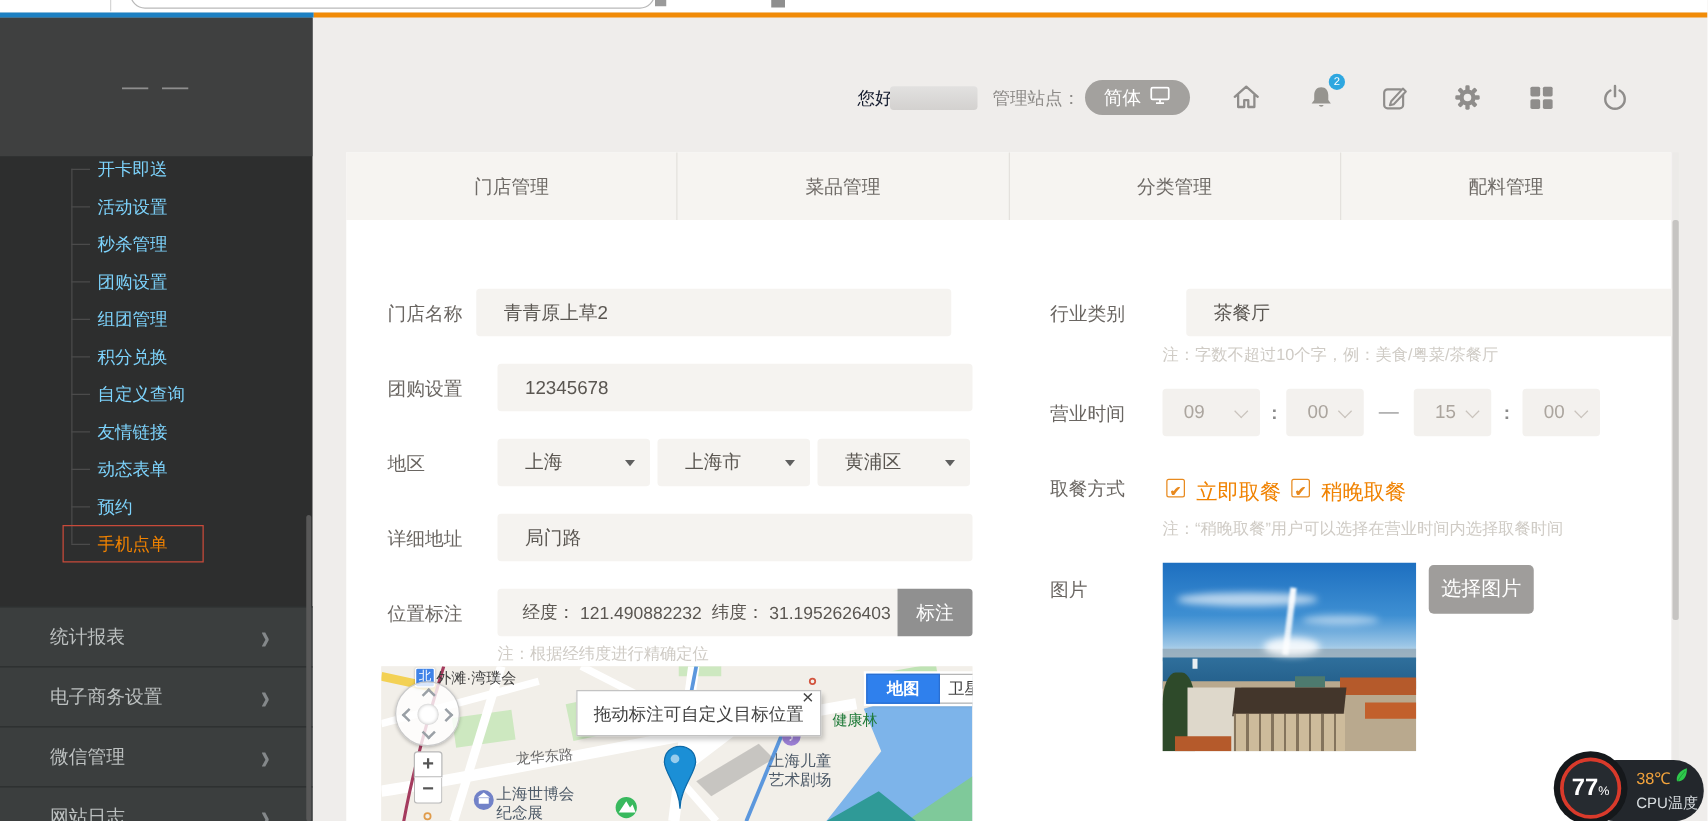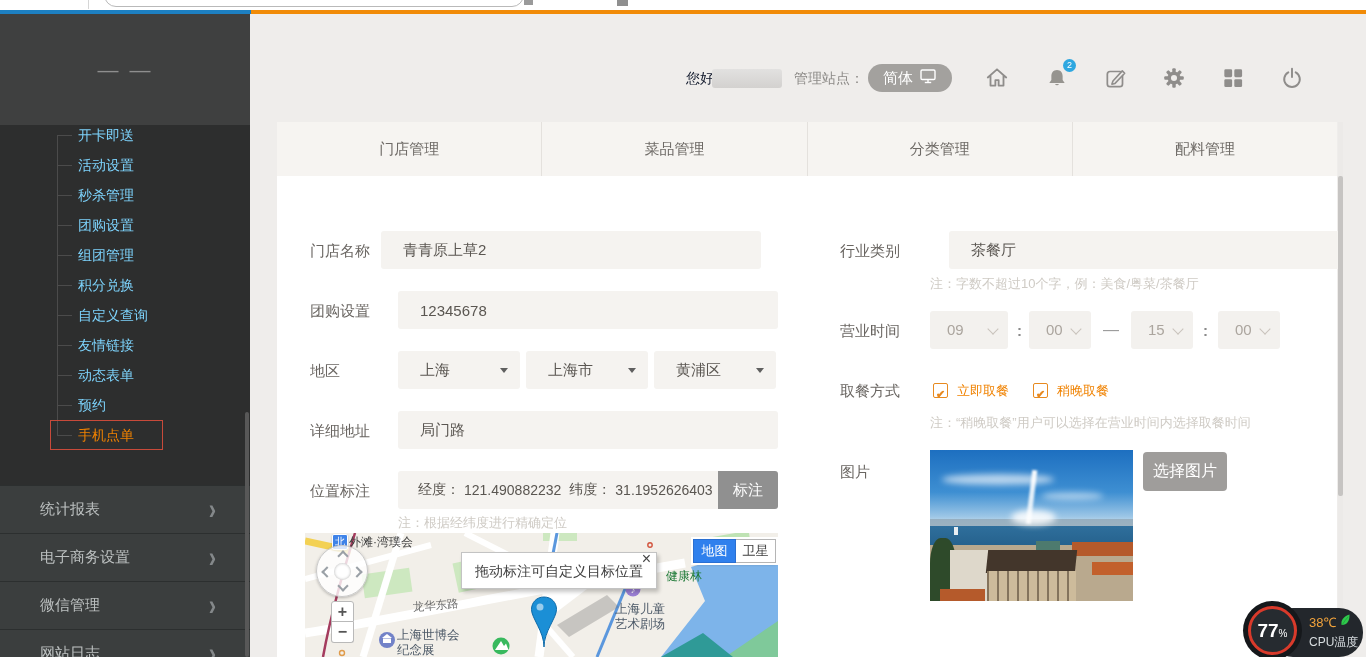--- a/index.html
+++ b/index.html
@@ -75,21 +75,21 @@
   .time-box { position:absolute; height:38px; background:#f3f1ee; border-radius:3px; color:#aba59e; font-size:15px;
               line-height:38px; padding-left:17px; cursor:pointer; }
   .time-box .vchev { position:absolute; right:11px; top:14px; width:8px; height:8px;
                      border-right:1.6px solid #c9c3bc; border-bottom:1.6px solid #c9c3bc; transform:rotate(45deg); }
   .tsep { position:absolute; color:#8a8a8a; font-size:15px; font-weight:bold; }
   .tdash { position:absolute; color:#9b9b9b; font-size:16px; }
 
   .cb { position:absolute; width:15px; height:15px; border:1px solid #e88a1f; border-radius:2px; background:#fff;
         cursor:pointer; text-align:center; }
   .cb::after { content:"✔"; color:#e8891e; font-size:11px; line-height:14px; font-weight:bold; }
-  .cb-label { position:absolute; color:#f08200; font-size:13px; cursor:pointer; }
+  .cb-label { position:absolute; color:#f08200; font-size:17px; cursor:pointer; }
 
   .choose-btn { position:absolute; left:866px; top:330px; width:84px; height:39px; background:#9f9d9b; color:#fff;
                 font-size:16px; border:none; border-radius:4px; cursor:pointer; }
 
   
   .photo { position:absolute; left:653px; top:328px; width:203px; height:151px; overflow:hidden; }
   .photo .sky { position:absolute; inset:0; background:linear-gradient(180deg,#1d6fc0 0%,#3e8fd2 28%,#9cc6e6 44%,#cfe2ed 50%,#cfe2ed 52%); }
   .photo .cloud { position:absolute; left:6%; top:16%; width:55%; height:7%; background:#fff; border-radius:50%;
                   filter:blur(3px); opacity:.65; }
   .photo .cloud2 { position:absolute; left:55%; top:28%; width:30%; height:5%; background:#fff; border-radius:50%;
@@ -129,21 +129,21 @@
   .car-up { left:22px; top:6px; transform:rotate(45deg); }
   .car-down { left:22px; bottom:6px; transform:rotate(225deg); }
   .car-left { left:6px; top:22px; transform:rotate(-45deg); }
   .car-right { right:6px; top:22px; transform:rotate(135deg); }
   .zoomctl { position:absolute; left:26px; top:68px; width:23px; }
   .zbtn { width:23px; height:21px; background:#fff; border:1px solid #b9b9b9; color:#555; font-size:16px; font-weight:bold;
           text-align:center; line-height:19px; cursor:pointer; }
   .zbtn:first-child { border-radius:3px 3px 0 0; }
   .zbtn:last-child { border-radius:0 0 3px 3px; border-top:none; }
   .maptoggle { position:absolute; left:388px; top:6px; display:flex; box-shadow:0 0 0 2px #fff,0 1px 3px rgba(0,0,0,.3); }
-  .mt-map { width:43px; height:24px; background:#2f80ed; color:#fff; font-size:13px; font-weight:normal; border:1px solid #2a6fd1;
+  .mt-map { width:59px; height:24px; background:#2f80ed; color:#fff; font-size:13px; font-weight:bold; border:1px solid #2a6fd1;
             line-height:22px; text-align:center; cursor:pointer; }
   .mt-sat { width:40px; height:24px; background:#fff; color:#404040; font-size:13px; border:1px solid #b5b5b5; border-left:none;
             line-height:22px; text-align:center; cursor:pointer; }
 
   
   .cpu { position:absolute; left:1243px; top:601px; width:120px; height:58px; z-index:40; cursor:pointer; }
   .cpu .pill { position:absolute; left:26px; top:7px; width:94px; height:49px; background:#23272c; border-radius:24px; }
   .gauge { position:absolute; left:0; top:0; width:59px; height:59px; border-radius:50%; background:#15181b;
            display:flex; align-items:center; justify-content:center; }
   .gauge-ring { width:49px; height:49px; border-radius:50%; border:3px solid #d93a2b; background:#262b30;

